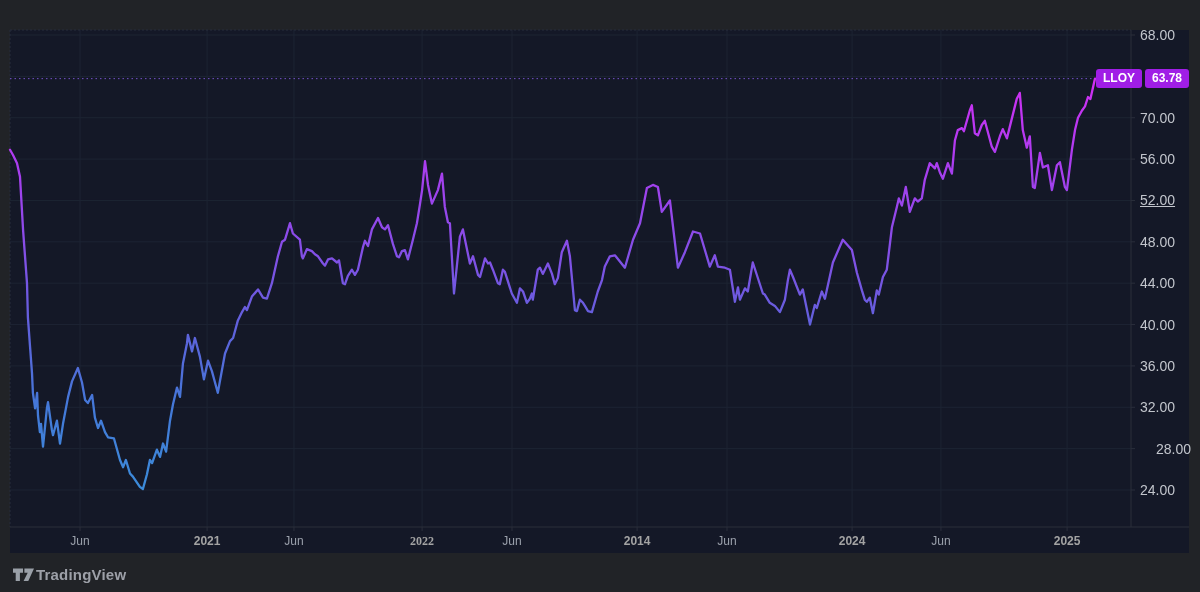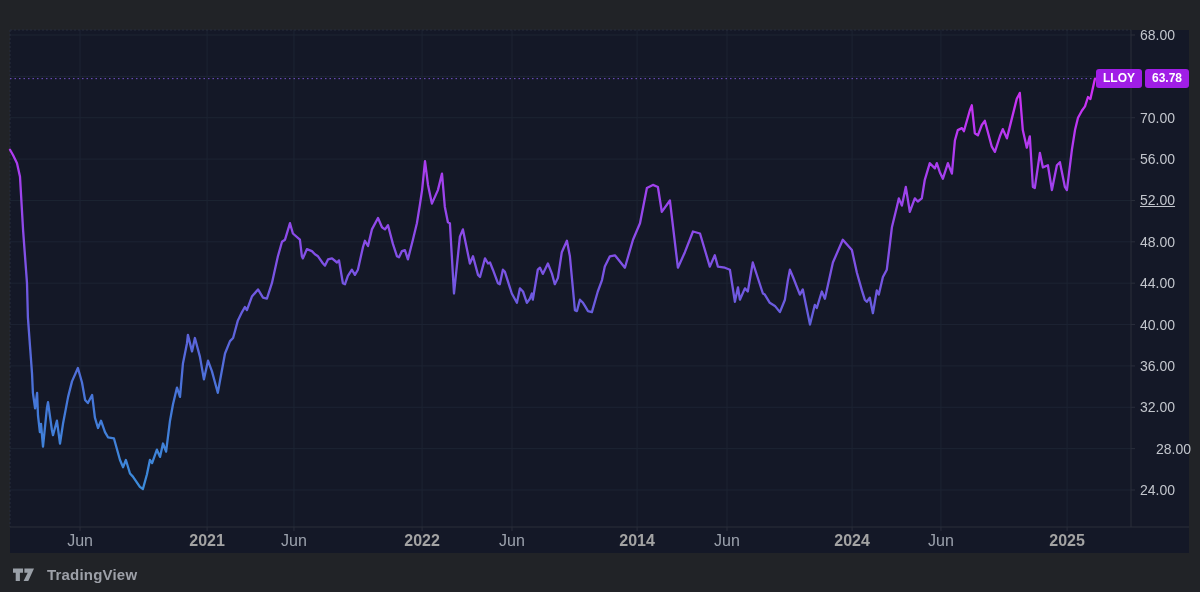--- a/index.html
+++ b/index.html
@@ -5,27 +5,27 @@
   html,body{margin:0;padding:0;background:#212327;}
   .page{position:relative;width:1200px;height:592px;background:#212327;
         font-family:"Liberation Sans",sans-serif;overflow:hidden;}
   .attr-bar{position:absolute;left:10px;top:7px;height:20px;color:#d8dade;
             font-size:13px;font-weight:700;letter-spacing:.1px;white-space:nowrap;}
   .panel{position:absolute;left:10px;top:30px;width:1179px;height:523px;background:#141827;}
   #chart-svg{position:absolute;left:0;top:0;width:1200px;height:592px;display:block;}
   .ylab{position:absolute;left:1140px;width:48px;height:16px;line-height:16px;
         font-size:14px;color:#c2c5cc;text-align:left;}
   .xlab{position:absolute;top:533px;width:64px;height:16px;line-height:16px;
-        font-size:16px;text-align:center;}
+        font-size:12px;text-align:center;}
   .xlab.year{color:#a3a3a3;font-weight:700;}
   .xlab.month{color:#9ba1ac;font-weight:400;}
   .price-badge{position:absolute;left:1096px;top:69px;display:flex;gap:3px;}
   .price-badge .chip{background:#a01ee6;color:#fff;font-size:12px;font-weight:700;
         height:19px;line-height:19px;padding:0 7px;border-radius:3px;}
-  .footer{position:absolute;left:12px;top:562px;height:24px;display:flex;align-items:center;gap:12px;}
+  .footer{position:absolute;left:12px;top:562px;height:24px;display:flex;align-items:center;gap:1px;}
   .footer .brand{color:#9da0a8;font-size:15px;font-weight:700;letter-spacing:.2px;}
 </style>
 </head>
 <body>
 
 <div class="page">
 
 
   <div class="panel"></div>
 
@@ -103,21 +103,21 @@
       <div class="ylab" style="top: 316.545px;">40.00</div>
       <div class="ylab" style="top: 357.909px;">36.00</div>
       <div class="ylab" style="top: 399.272px;">32.00</div>
       <div class="ylab" style="top: 440.636px; margin-left: 16px;">28.00</div>
       <div class="ylab" style="top: 482px;">24.00</div>
     </div>
   <div id="xlabels">
       <div class="xlab month" style="left: 48.0543px;">Jun</div>
       <div class="xlab year" style="left: 175.084px;">2021</div>
       <div class="xlab month" style="left: 261.98px;">Jun</div>
-      <div class="xlab year" style="left: 390.084px;">2022</div>
+      <div class="xlab year" style="left: 390.084px; font-family: Liberation Serif, serif;">2022</div>
       <div class="xlab month" style="left: 480.026px;">Jun</div>
       <div class="xlab year" style="left: 605.084px;">2014</div>
       <div class="xlab month" style="left: 695.026px;">Jun</div>
       <div class="xlab year" style="left: 820.085px;">2024</div>
       <div class="xlab month" style="left: 908.952px;">Jun</div>
       <div class="xlab year" style="left: 1035.09px;">2025</div>
     </div>
 
   <div class="price-badge" style="top: 69.1386px; border-radius: 8px;">
     <span class="chip">LLOY</span>

